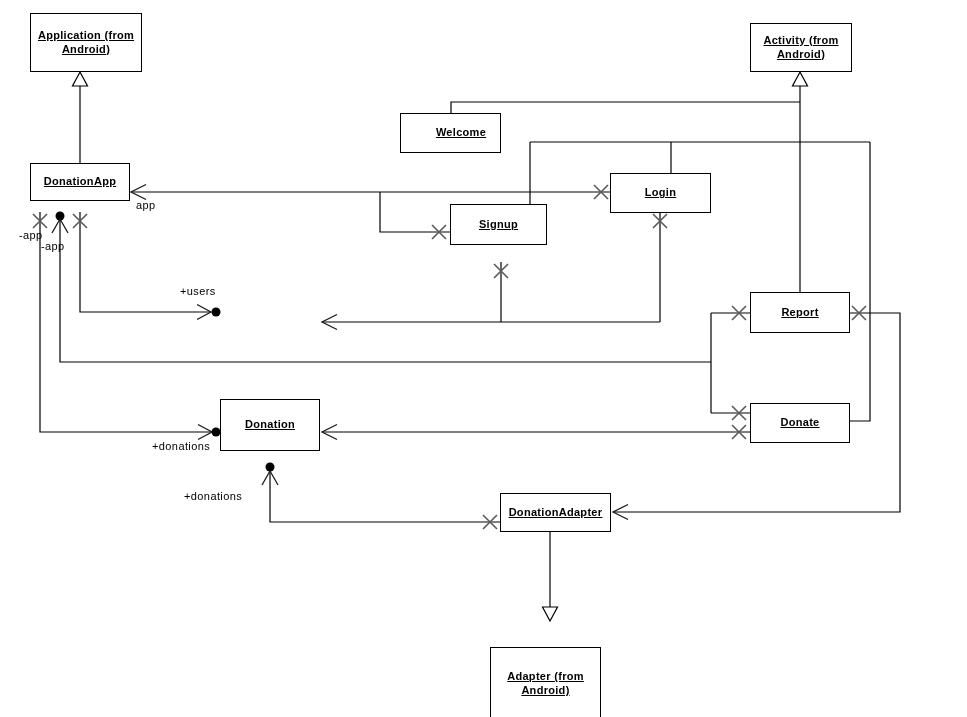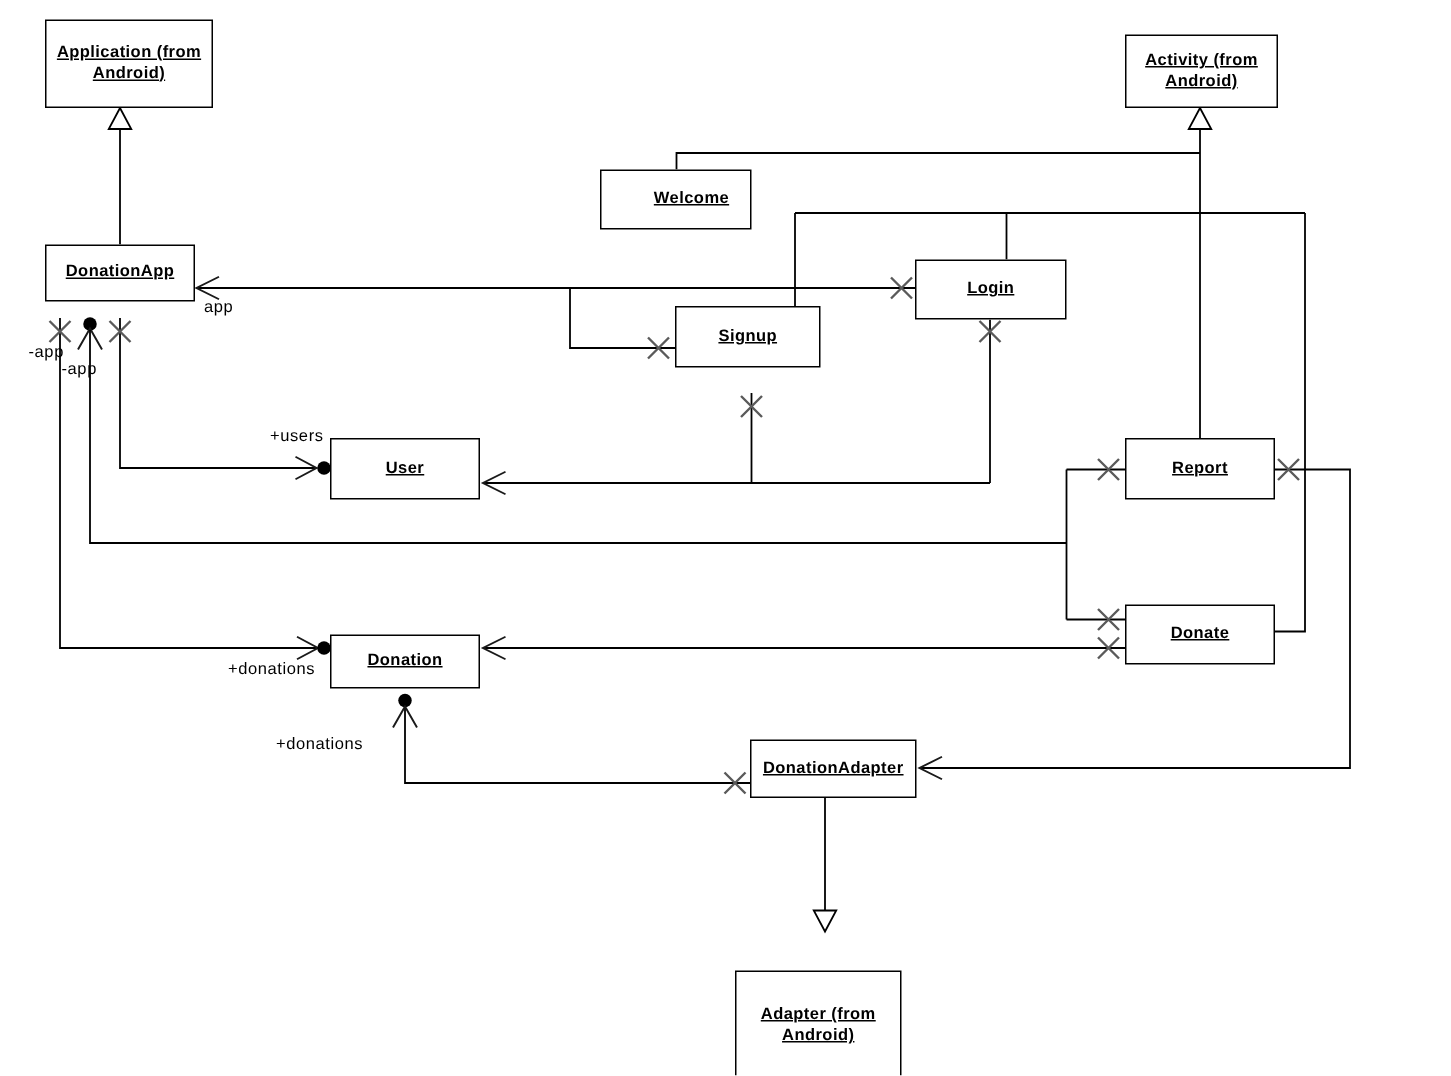--- a/index.html
+++ b/index.html
@@ -153,33 +153,30 @@
   </div>
 
   <div class="node" style="left:610px; top:173px; width:101px; height:40px;">
     <span>Login</span>
   </div>
 
   <div class="node" style="left:450px; top:204px; width:97px; height:41px;text-align:center;">
     <span>Signup</span>
   </div>
 
-  <div class="node" style="left:220px; top:292px; width:100px; height:41px;">
-    <span>User</span>
-  </div>
 
   <div class="node" style="left:750px; top:292px; width:100px; height:41px;">
     <span>Report</span>
   </div>
 
   <div class="node" style="left:750px; top:403px; width:100px; height:40px;justify-content:center;">
     <span>Donate</span>
   </div>
 
-  <div class="node" style="left:220px; top:423px; width:100px; height:36px;text-align:center;">
+  <div class="node" style="left:220px; top:399px; width:100px; height:52px;text-align:center;">
     <span>Donation</span>
   </div>
 
   <div class="node" style="left:500px; top:493px; width:111px; height:39px;">
     <span>DonationAdapter</span>
   </div>
 
   <div class="node" style="left:490px; top:647px; width:111px; height:74px;">
     <span>Adapter (from Android)</span>
   </div>

